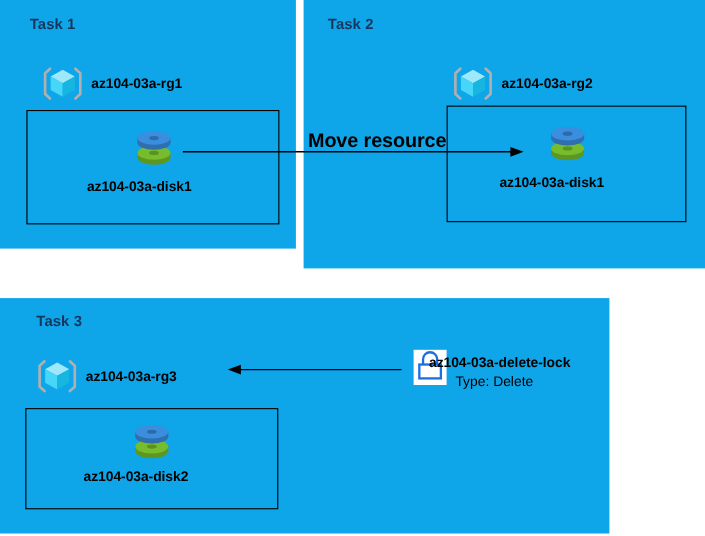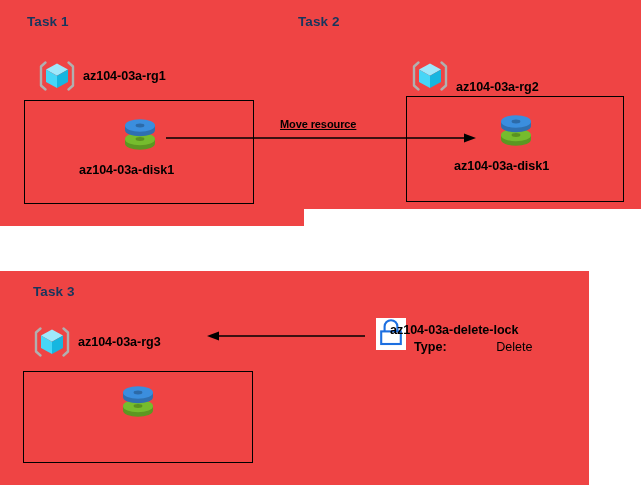--- a/index.html
+++ b/index.html
@@ -11,22 +11,21 @@
     width: 641px;
     height: 487px;
     position: relative;
     overflow: hidden;
     font-family: "Liberation Sans", sans-serif;
     -webkit-font-smoothing: antialiased;
   }
 
   .panel {
     position: absolute;
-    background: #ef4444;
-    padding-left: 35px;
+    background: #0ea5e9;
   }
 
   .panel-title {
     position: absolute;
     color: #17365d;
     font-weight: bold;
     font-size: 13.5px;
     letter-spacing: 0.1px;
     white-space: nowrap;
   }
@@ -74,34 +73,33 @@
 
   .arrow-wrap {
     position: absolute;
   }
   .arrow-wrap svg { display: block; }
 
   .arrow-label {
     position: absolute;
     color: #000000;
     font-weight: bold;
-    font-size: 11px;
+    font-size: 18px;
     white-space: nowrap;
     letter-spacing: -0.1px;
-    text-decoration: underline;
   }
 
   .lock-type-line {
     position: absolute;
     font-size: 12.6px;
     white-space: nowrap;
     color: #000000;
   }
-  .lock-type-line .k { font-weight: bold; }
-  .lock-type-line .v { font-weight: normal; margin-left: 46px; }
+  .lock-type-line .k { font-weight: normal; }
+  .lock-type-line .v { font-weight: normal; }
 </style>
 </head>
 <body>
 
 <div class="panel" style="left:0px; top:0px; width:269px; height:226px;">
   <div class="panel-title" style="left:27px; top:14px;">Task 1</div>
 
   <div class="rg-icon" style="left:38px; top:57px;">
     <svg viewBox="0 0 38 38" xmlns="http://www.w3.org/2000/svg">
 
@@ -130,33 +128,33 @@
 
       <ellipse cx="18" cy="16.0" rx="15" ry="6.2" fill="#2f6fb0"></ellipse>
       <rect x="3" y="11.0" width="30" height="5" fill="#2f6fb0"></rect>
       <ellipse cx="18" cy="11.5" rx="15" ry="6.2" fill="#3b8ede"></ellipse>
       <ellipse cx="18" cy="11.5" rx="4.4" ry="1.9" fill="#2c6aa8"></ellipse>
     </svg>
   </div>
   <div class="label" style="left:79px; top:163px;">az104-03a-disk1</div>
 </div>
 
-<div class="panel" style="left:276px; top:0px; width:365px; height:209px;">
+<div class="panel" style="left:276px; top:0px; width:365px; height:244px;">
   <div class="panel-title" style="left:22px; top:14px;">Task 2</div>
 
   <div class="rg-icon" style="left:135px; top:57px;">
     <svg viewBox="0 0 38 38" xmlns="http://www.w3.org/2000/svg">
       <path d="M7.5 5.5 L3.0 9.5 L3.0 28.5 L7.5 32.5" fill="none" stroke="#b0b0b0" stroke-width="2.4" stroke-linecap="round" stroke-linejoin="round"></path>
       <path d="M30.5 5.5 L35.0 9.5 L35.0 28.5 L30.5 32.5" fill="none" stroke="#b0b0b0" stroke-width="2.4" stroke-linecap="round" stroke-linejoin="round"></path>
       <polygon points="19,6.5 30,12.6 19,18.7 8,12.6" fill="#9fe8fb"></polygon>
       <polygon points="8,12.6 19,18.7 19,31.0 8,24.9" fill="#46d6f7"></polygon>
       <polygon points="30,12.6 30,24.9 19,31.0 19,18.7" fill="#16b6e0"></polygon>
     </svg>
   </div>
-  <div class="label" style="left:180px; top:80px;">az104-03a-rg2</div>
+  <div class="label" style="left:180px; top:69px;">az104-03a-rg2</div>
 
   <div class="inner-box" style="left:130px; top:96px; width:218px; height:106px;"></div>
 
   <div class="disk-icon" style="left:222px; top:110px;">
     <svg viewBox="0 0 36 40" xmlns="http://www.w3.org/2000/svg">
       <ellipse cx="18" cy="29.5" rx="15" ry="6.2" fill="#5d9722"></ellipse>
       <rect x="3" y="24.5" width="30" height="5" fill="#5d9722"></rect>
       <ellipse cx="18" cy="25.0" rx="15" ry="6.2" fill="#76bc2d"></ellipse>
       <ellipse cx="18" cy="25.0" rx="4.4" ry="1.9" fill="#5a9220"></ellipse>
       <ellipse cx="18" cy="16.0" rx="15" ry="6.2" fill="#2f6fb0"></ellipse>
@@ -197,20 +195,21 @@
       <ellipse cx="18" cy="29.5" rx="15" ry="6.2" fill="#5d9722"></ellipse>
       <rect x="3" y="24.5" width="30" height="5" fill="#5d9722"></rect>
       <ellipse cx="18" cy="25.0" rx="15" ry="6.2" fill="#76bc2d"></ellipse>
       <ellipse cx="18" cy="25.0" rx="4.4" ry="1.9" fill="#5a9220"></ellipse>
       <ellipse cx="18" cy="16.0" rx="15" ry="6.2" fill="#2f6fb0"></ellipse>
       <rect x="3" y="11.0" width="30" height="5" fill="#2f6fb0"></rect>
       <ellipse cx="18" cy="11.5" rx="15" ry="6.2" fill="#3b8ede"></ellipse>
       <ellipse cx="18" cy="11.5" rx="4.4" ry="1.9" fill="#2c6aa8"></ellipse>
     </svg>
   </div>
+  <div class="label" style="left:76px; top:155px;">az104-03a-disk2</div>
 </div>
 
 <div class="arrow-wrap" style="left:207px; top:328px;">
   <svg width="160" height="16" viewBox="0 0 160 16" xmlns="http://www.w3.org/2000/svg">
     <line x1="11" y1="8" x2="158" y2="8" stroke="#000000" stroke-width="1.3"></line>
     <polygon points="0,8 12,3.6 12,12.4" fill="#000000"></polygon>
   </svg>
 </div>
 
 <div class="lock-icon" style="left:376px; top:318px;">

